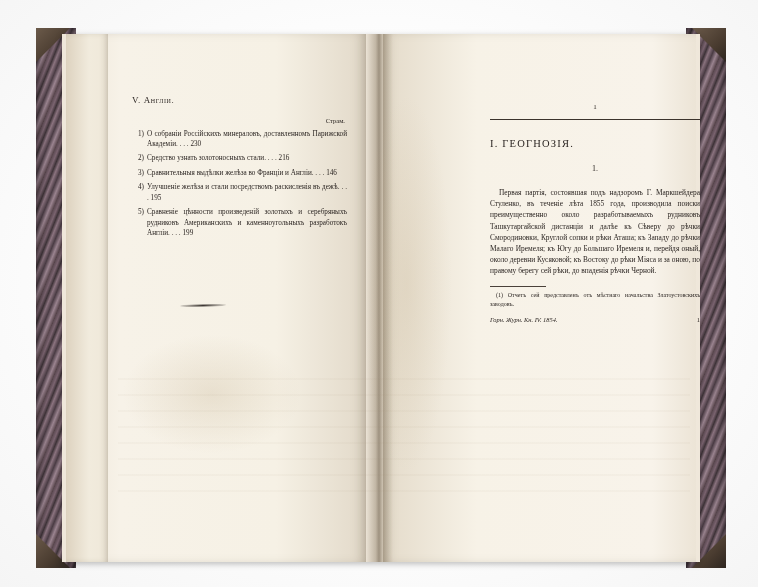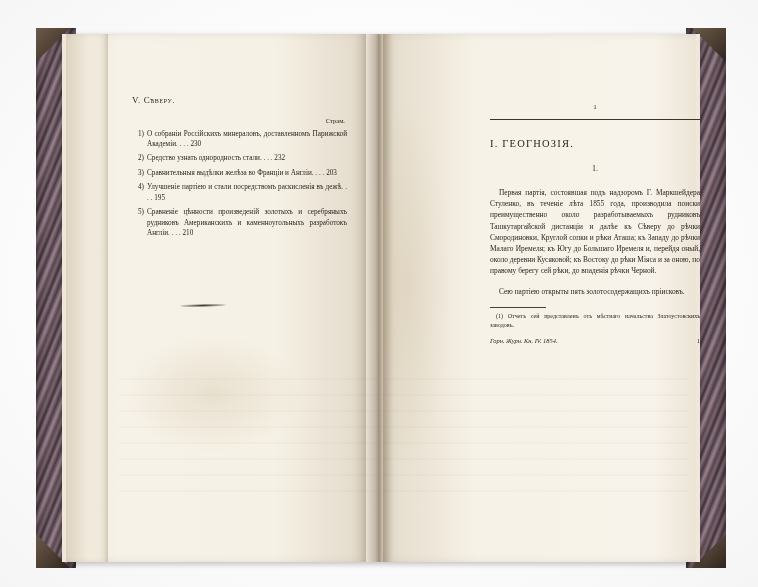--- a/index.html
+++ b/index.html
@@ -274,59 +274,58 @@
       <div class="page page-right"></div>
       <div class="flyleaf"></div>
       <div class="gutter"></div>
 
       <div class="stain" style="left:60px; top:300px; width:180px; height:120px; background:radial-gradient(ellipse, rgba(190,170,135,.25) 0%, rgba(190,170,135,0) 70%);"></div>
       <div class="stain" style="left:300px; top:60px; width:90px; height:380px; background:radial-gradient(ellipse, rgba(195,176,142,.22) 0%, rgba(195,176,142,0) 70%);"></div>
       <div class="edge-lines"></div>
       <div class="ink-smudge"></div>
 
       <div class="page-inner left-content">
-        <div class="left-title">V. Сѣверу.</div>
+        <div class="left-title">V. Англіи.</div>
         <div class="stran">Страм.</div>
 
         <div class="toc-item">
           <span class="toc-num">1)</span>
           <span class="toc-text"><span>О собраніи Россійскихъ минераловъ, доставленномъ Парижской Академіи</span>. . . . <span class="pg">230</span></span>
         </div>
 
         <div class="toc-item">
           <span class="toc-num">2)</span>
-          <span class="toc-text"><span>Средство узнать однородность стали</span>. . . . <span class="pg">232</span></span>
+          <span class="toc-text"><span>Средство узнать золотоносныхъ стали</span>. . . . <span class="pg">216</span></span>
         </div>
 
         <div class="toc-item">
           <span class="toc-num">3)</span>
-          <span class="toc-text"><span>Сравнительныя выдѣлки желѣза во Франціи и Англіи</span>. . . . <span class="pg">203</span></span>
+          <span class="toc-text"><span>Сравнительныя выдѣлки желѣза во Франціи и Англіи</span>. . . . <span class="pg">146</span></span>
         </div>
 
         <div class="toc-item">
           <span class="toc-num">4)</span>
-          <span class="toc-text"><span>Улучшеніе партіею и стали посредствомъ раскисленія въ дежѣ</span>. . . . <span class="pg">195</span></span>
+          <span class="toc-text"><span>Улучшеніе желѣза и стали посредствомъ раскисленія въ дежѣ</span>. . . . <span class="pg">195</span></span>
         </div>
 
         <div class="toc-item">
           <span class="toc-num">5)</span>
-          <span class="toc-text"><span>Сравненіе цѣнности произведеній золотыхъ и серебряныхъ рудниковъ Американскихъ и каменноугольныхъ разработокъ Англіи</span>. . . . <span class="pg">210</span></span>
+          <span class="toc-text"><span>Сравненіе цѣнности произведеній золотыхъ и серебряныхъ рудниковъ Американскихъ и каменноугольныхъ разработокъ Англіи</span>. . . . <span class="pg">199</span></span>
         </div>
       </div>
 
       <div class="page-inner right-content">
         <div class="folio">1</div>
         <div class="rule"></div>
 
         <div class="section-head">I. ГЕОГНОЗІЯ.</div>
         <div class="subnum">1.</div>
 
 
         <div class="para">Первая партія, состоявшая подъ надзоромъ Г. Маркшейдера Стуленко, въ теченіе лѣта 1855 года, производила поиски преимущественно около разработываемыхъ рудниковъ Ташкутаргайской дистанціи и далѣе къ Сѣверу до рѣчки Смородиновки, Круглой сопки и рѣки Аташа; къ Западу до рѣчки Малаго Иремеля; къ Югу до Большаго Иремеля и, перейдя оный, около деревни Кусяковой; къ Востоку до рѣки Міяса и за оною, по правому берегу сей рѣки, до впаденія рѣчки Черной.</div>
-        <div class="para">Сею партіею открыты пять золотосодержащихъ пріисковъ.</div>
 
         <div class="footnote-rule"></div>
         <div class="footnote">
           <span>(1)</span>
           <span>Отчетъ сей представленъ отъ мѣстнаго начальства Златоустовскихъ заводовъ.</span>
         </div>
 
         <div class="footer-line">
           <span class="footer-left">Горн. Журн. Кн. IV. 1854.</span>
           <span class="footer-right">1</span>

